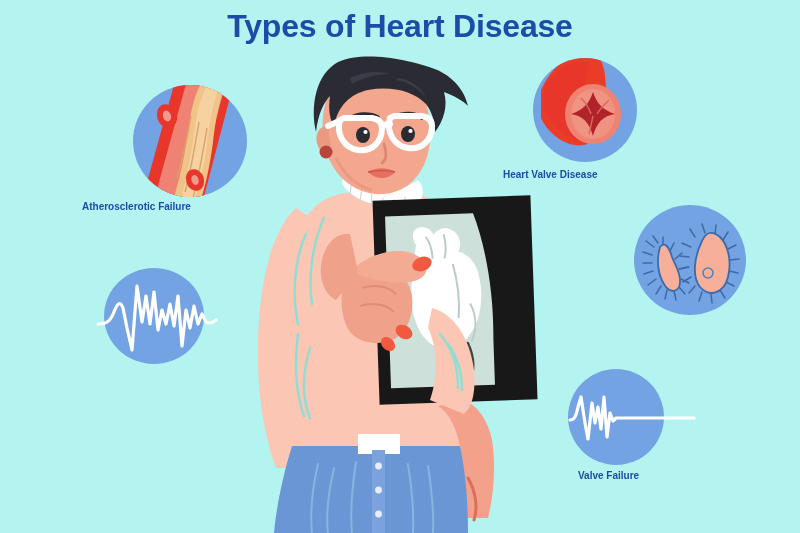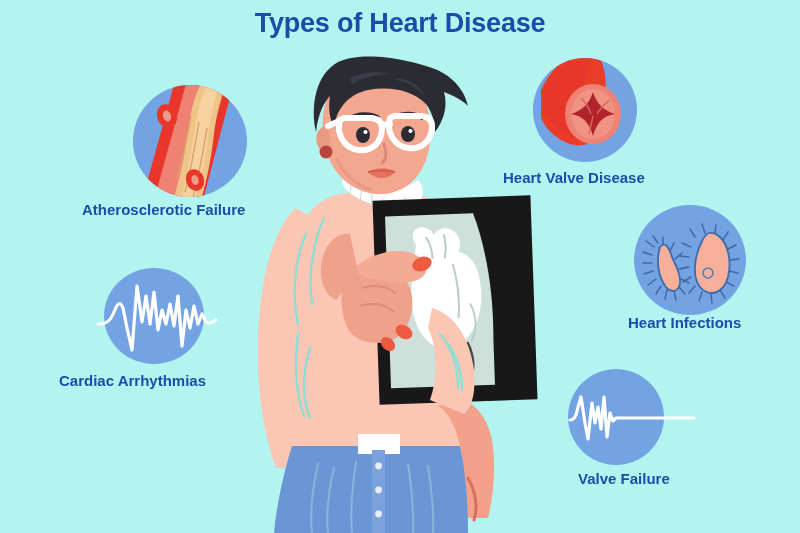--- a/index.html
+++ b/index.html
@@ -18,28 +18,28 @@
     height: 533px;
     background: #b4f4f0;
     overflow: hidden;
   }
   #page-title {
     position: absolute;
     left: 0;
     top: 8px;
     width: 800px;
     text-align: center;
-    font-size: 27px;
+    font-size: 32px;
     font-weight: bold;
     color: #1b4ca8;
     letter-spacing: -0.2px;
   }
   .item-label {
     position: absolute;
-    font-size: 15px;
+    font-size: 10px;
     font-weight: bold;
     color: #1b4ca8;
     white-space: nowrap;
   }
   .icon-circle {
     position: absolute;
     overflow: visible;
   }
   #label-atherosclerotic { left: 82px; top: 201px; }
   #label-arrhythmias     { left: 59px; top: 372px; }
@@ -231,21 +231,20 @@
   </svg>
   <div class="item-label" id="label-atherosclerotic">Atherosclerotic Failure</div>
 
   <svg class="icon-circle" id="circle-arrhythmias" width="122" height="100" viewBox="0 0 122 100">
     <ellipse cx="58" cy="50" rx="50" ry="48" fill="#74a3e3"></ellipse>
     <path d="M2 58 C10 58 14 56 18 46 C21 38 24 34 27 42 L31 62 L36 84
              L41 20 L46 56 L50 30 L54 58 L58 26 L62 64 L66 44 L70 58
              L74 38 L78 60 L82 30 L86 80 L90 44 L94 62 L98 40 L102 58
              L106 48 L110 56 C113 58 116 57 120 54" fill="none" stroke="#ffffff" stroke-width="3.2" stroke-linecap="round" stroke-linejoin="round"></path>
   </svg>
-  <div class="item-label" id="label-arrhythmias">Cardiac Arrhythmias</div>
 
   <svg class="icon-circle" id="circle-valve" width="108" height="108" viewBox="0 0 108 108">
     <defs>
       <clipPath id="clip-valve">
         <circle cx="54" cy="54" r="52"></circle>
       </clipPath>
     </defs>
     <circle cx="54" cy="54" r="52" fill="#74a3e3"></circle>
     <g clip-path="url(#clip-valve)">
 
@@ -310,21 +309,20 @@
         <path d="M96 46 L104 42"></path>
           <path d="M91 37 L96 29"></path>
         <path d="M83 31 L84 22"></path>
           <path d="M73 30 L70 21"></path>
       </g>
       <path d="M70 38 C62 54 60 74 68 84 C78 95 92 90 96 74
                C100 58 96 42 88 34 C80 27 74 29 70 38 Z" fill="#f6b09a" stroke="#3d6aa8" stroke-width="1.8"></path>
       <circle cx="76" cy="70" r="5" fill="none" stroke="#5a7fb0" stroke-width="1.6"></circle>
     </g>
   </svg>
-  <div class="item-label" id="label-infections">Heart Infections</div>
 
   <svg class="icon-circle" id="circle-failure" width="130" height="100" viewBox="0 0 130 100">
     <ellipse cx="50" cy="50" rx="48" ry="48" fill="#74a3e3"></ellipse>
     <path d="M4 53 C8 53 10 50 12 40 L15 30 L19 56 L22 72 L26 36
              L29 56 L32 40 L35 62 L38 30 L41 70 L44 46 L47 54
              L50 51 L54 51 L128 51" fill="none" stroke="#ffffff" stroke-width="3.2" stroke-linecap="round" stroke-linejoin="round"></path>
   </svg>
   <div class="item-label" id="label-failure">Valve Failure</div>
 
 </div>

